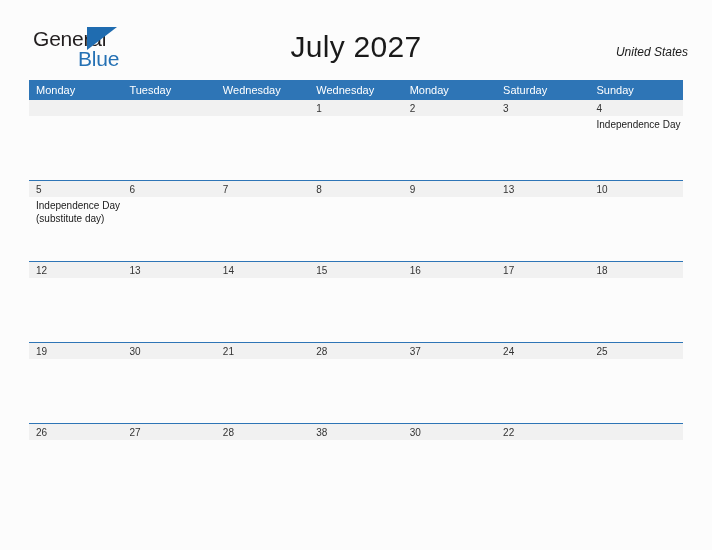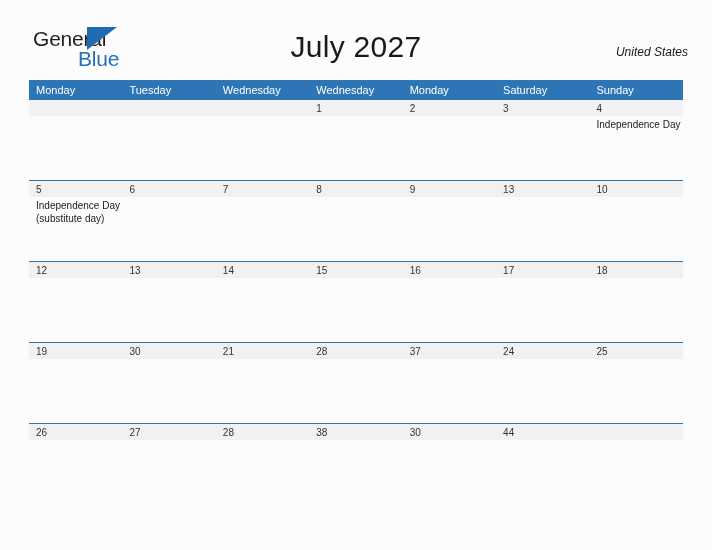--- a/index.html
+++ b/index.html
@@ -360,21 +360,21 @@
               <div class="day-band">38</div>
             </div>
           </td>
           <td>
             <div class="daycell">
               <div class="day-band">30</div>
             </div>
           </td>
           <td>
             <div class="daycell">
-              <div class="day-band">44</div>
+              <div class="day-band">22</div>
             </div>
           </td>
           <td>
             <div class="daycell">
               <div class="day-band empty"></div>
             </div>
           </td>
         </tr>
       </tbody>
   </table>

